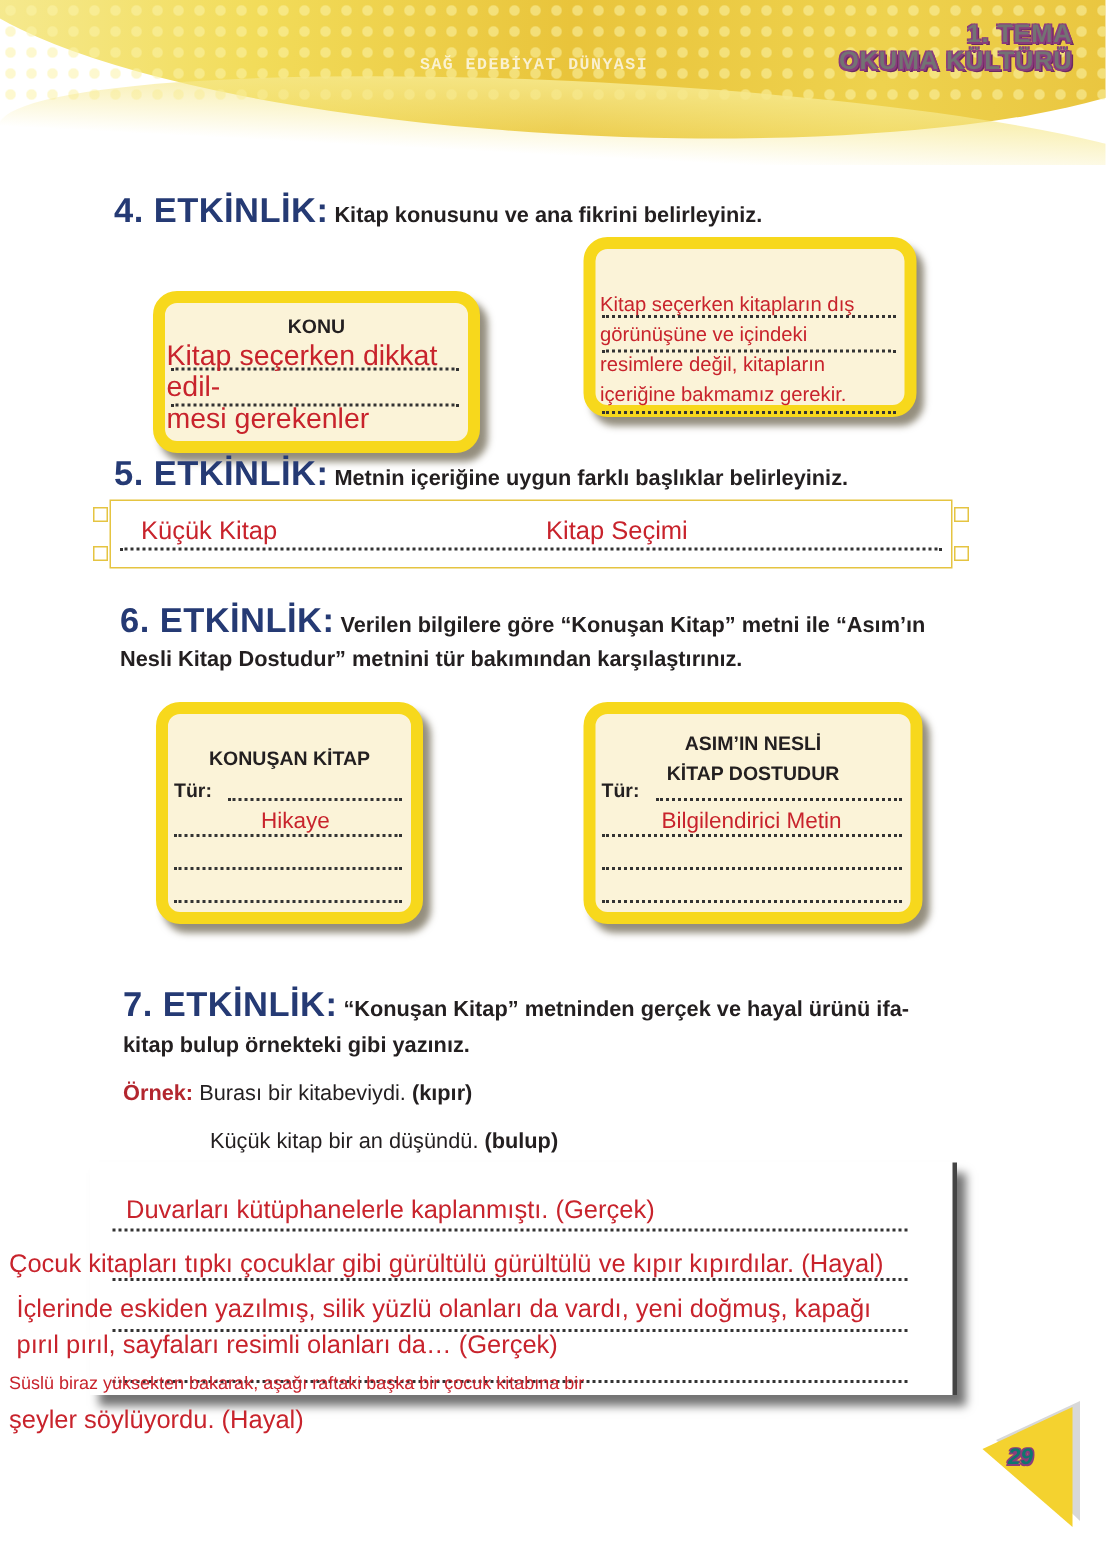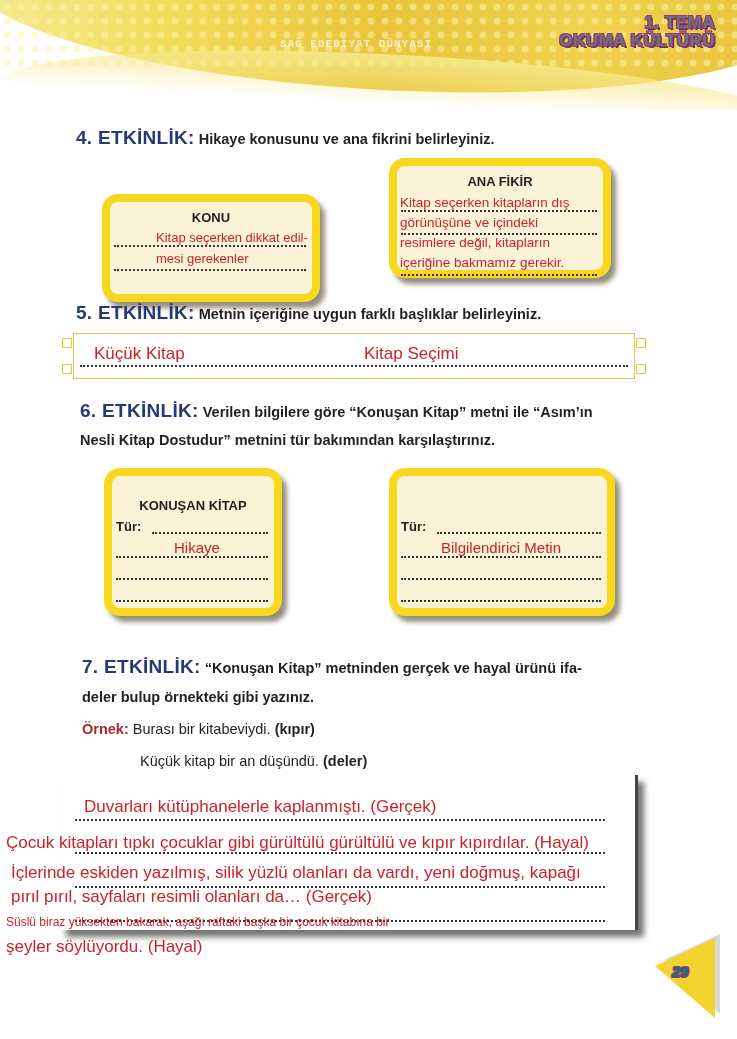--- a/index.html
+++ b/index.html
@@ -15,21 +15,21 @@
   .banner-wave { position:absolute; left:0; top:55px; width:800px; height:50px;
      background:linear-gradient(180deg,rgba(246,232,140,.9),rgba(255,255,255,0));
      border-radius:50% 50% 0 0 / 100% 100% 0 0; transform:rotate(3deg); }
   .banner-strip { position:absolute; left:280px; top:38px; font-size:11px; letter-spacing:1px;
      color:#fff; font-weight:bold; opacity:.75; font-family:"Liberation Mono", monospace; }
   .theme { position:absolute; right:22px; top:14px; text-align:right; font-family:"Liberation Sans", sans-serif;
      font-weight:bold; color:#737373; font-size:17px; line-height:18px;
      text-shadow:-1px -1px 0 #8a3c7d,1px -1px 0 #8a3c7d,-1px 1px 0 #8a3c7d,1px 1px 0 #8a3c7d,2px 2px 0 #6b2a60; letter-spacing:.5px; }
 
   .h { position:absolute; font-family:"Liberation Sans", sans-serif; font-weight:bold; color:#231f20; font-size:14.5px; }
-  .h .num { color:#253a74; font-size:19px; letter-spacing:.3px; }
+  .h .num { color:#253a74; font-size:23px; letter-spacing:.3px; }
   .txt { position:absolute; font-family:"Liberation Sans", sans-serif; font-size:14.5px; color:#231f20; }
 
   .ybox { position:absolute; background:#fbf3d8; border:8px solid #f7d81c; border-radius:16px;
      box-shadow:5px 6px 5px rgba(60,50,20,.55); box-sizing:border-box; }
   .ybox .title { text-align:center; font-family:"Liberation Sans", sans-serif; font-weight:bold; font-size:13px; color:#231f20; }
   .dotline { border-bottom:2px dotted #333; }
   .ans { position:absolute; font-size:14px; color:#c8232c; font-family:"Liberation Sans", sans-serif; line-height:19px; }
 
   .frame5 { position:absolute; left:73px; top:333px; width:560px; height:44px; border:1.5px solid #e5c441; }
   .frame5 .cap { position:absolute; width:8px; height:8px; border:1.5px solid #e5c441; background:#fff; }
@@ -52,35 +52,34 @@
   <div class="banner-wave"></div>
   <div class="banner-strip">SAĞ EDEBİYAT DÜNYASI</div>
   <div class="theme">
     <div>1. TEMA</div>
     <div>OKUMA KÜLTÜRÜ</div>
   </div>
 </div>
 
 <div class="h" style="left:76px; top:127px;">
   <span class="num">4. ETKİNLİK:</span>
-  <span>Hikaye konusunu ve ana fikrini belirleyiniz.</span>
+  <span>Kitap konusunu ve ana fikrini belirleyiniz.</span>
 </div>
 
 <div class="ybox" style="left:102px; top:158px; width:218px; height:108px;margin-top:36px;">
   <div class="title" style="margin-top:8px;">KONU</div>
   <div class="dotline" style="position:absolute; left:4px; right:6px; top:43px;"></div>
   <div class="dotline" style="position:absolute; left:4px; right:6px; top:67px;"></div>
-  <div class="ans" style="left:1px; top:25px; font-size:13px; line-height:21px;padding-left:45px;">
+  <div class="ans" style="left:1px; top:25px; font-size:19px; line-height:21px;">
     <div>Kitap seçerken dikkat edil-</div>
     <div>mesi gerekenler</div>
   </div>
 </div>
 
 <div class="ybox" style="left:389px; top:158px; width:222px; height:120px;">
-  <div class="title" style="margin-top:8px;">ANA FİKİR</div>
   <div class="dotline" style="position:absolute; left:4px; right:6px; top:44px;"></div>
   <div class="dotline" style="position:absolute; left:4px; right:6px; top:67px;"></div>
   <div class="dotline" style="position:absolute; left:4px; right:6px; top:108px;"></div>
   <div class="ans" style="left:3px; top:27px; font-size:13.5px; line-height:20px; white-space:nowrap;">
     <div>Kitap seçerken kitapların dış</div>
     <div>görünüşüne ve içindeki</div>
     <div>resimlere değil, kitapların</div>
     <div>içeriğine bakmamız gerekir.</div>
   </div>
 </div>
@@ -109,41 +108,45 @@
   <div class="title" style="margin-top:22px;">KONUŞAN KİTAP</div>
   <div class="txt" style="left:4px; top:43px; font-weight:bold; font-size:13px;">Tür:</div>
   <div class="dotline" style="position:absolute; left:40px; right:6px; top:56px;"></div>
   <div class="dotline" style="position:absolute; left:4px; right:6px; top:80px;"></div>
   <div class="dotline" style="position:absolute; left:4px; right:6px; top:102px;"></div>
   <div class="dotline" style="position:absolute; left:4px; right:6px; top:124px;"></div>
   <div class="ans" style="left:62px; top:62px; font-size:15px;">Hikaye</div>
 </div>
 
 <div class="ybox" style="left:389px; top:468px; width:226px; height:148px;">
+  <div class="title" style="margin-top:10px; line-height:20px;">
+    <div>ASIM’IN NESLİ</div>
+    <div>KİTAP DOSTUDUR</div>
+  </div>
   <div class="txt" style="left:4px; top:43px; font-weight:bold; font-size:13px;">Tür:</div>
   <div class="dotline" style="position:absolute; left:40px; right:6px; top:56px;"></div>
   <div class="dotline" style="position:absolute; left:4px; right:6px; top:80px;"></div>
   <div class="dotline" style="position:absolute; left:4px; right:6px; top:102px;"></div>
   <div class="dotline" style="position:absolute; left:4px; right:6px; top:124px;"></div>
   <div class="ans" style="left:44px; top:62px; font-size:15px;">Bilgilendirici Metin</div>
 </div>
 
 <div class="h" style="left:82px; top:656px;">
   <span class="num">7. ETKİNLİK:</span>
   <span>“Konuşan Kitap” metninden gerçek ve hayal ürünü ifa-</span>
 </div>
-<div class="txt" style="left:82px; top:689px; font-weight:bold;">deler bulup örnekteki gibi yazınız.</div>
+<div class="txt" style="left:82px; top:689px; font-weight:bold;">kitap bulup örnekteki gibi yazınız.</div>
 <div class="txt" style="left:82px; top:721px;">
   <span style="color:#b3262e; font-weight:bold;">Örnek:</span>
   <span>Burası bir kitabeviydi.</span>
   <b>(kıpır)</b>
 </div>
 <div class="txt" style="left:140px; top:753px;">
   <span>Küçük kitap bir an düşündü.</span>
-  <b>(deler)</b>
+  <b>(bulup)</b>
 </div>
 
 <div class="note">
   <div class="dotline" style="position:absolute; left:15px; right:30px; top:44px;"></div>
   <div class="dotline" style="position:absolute; left:15px; right:30px; top:77px;"></div>
   <div class="dotline" style="position:absolute; left:15px; right:30px; top:111px;"></div>
   <div class="dotline" style="position:absolute; left:15px; right:30px; top:145px;"></div>
 </div>
 
 <div class="ans" style="left:84px; top:797px; font-size:17px;">Duvarları kütüphanelerle kaplanmıştı. (Gerçek)</div>

